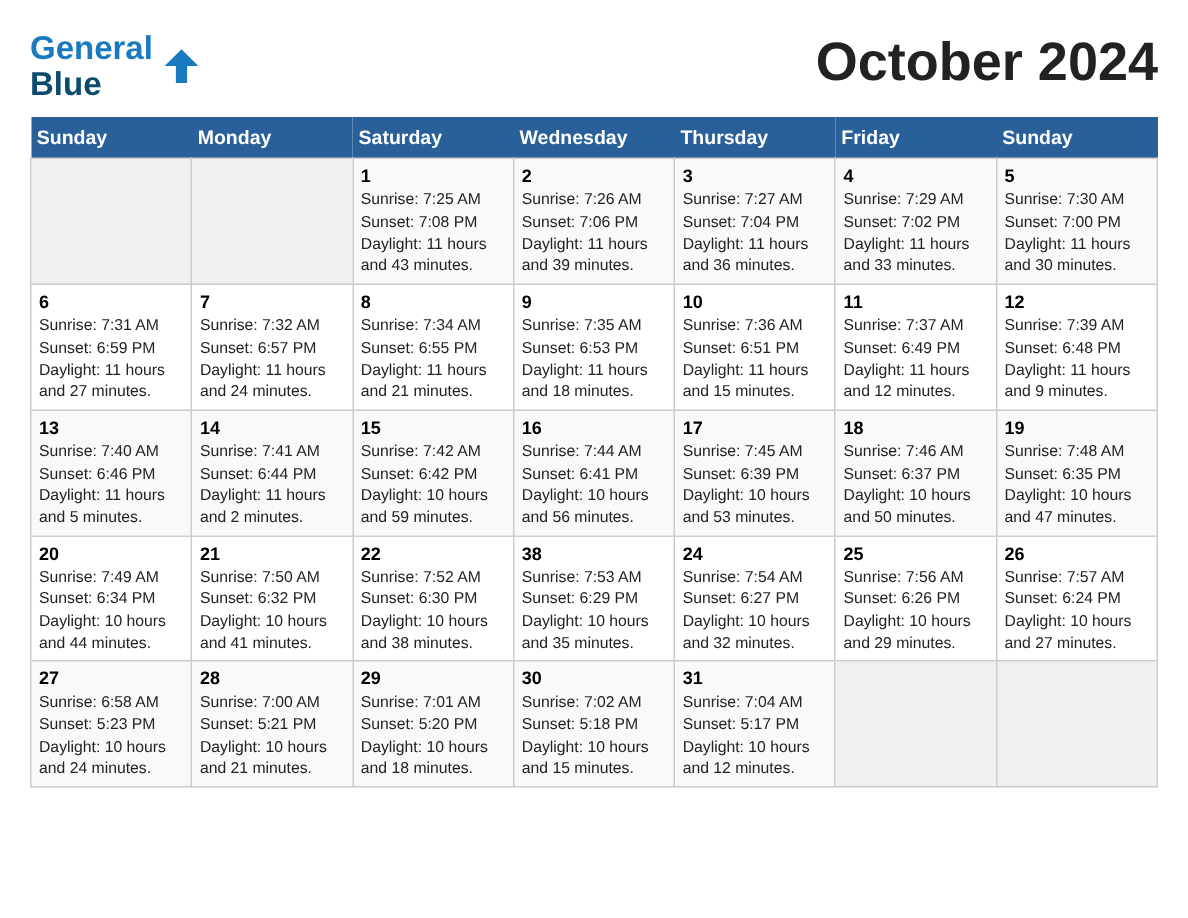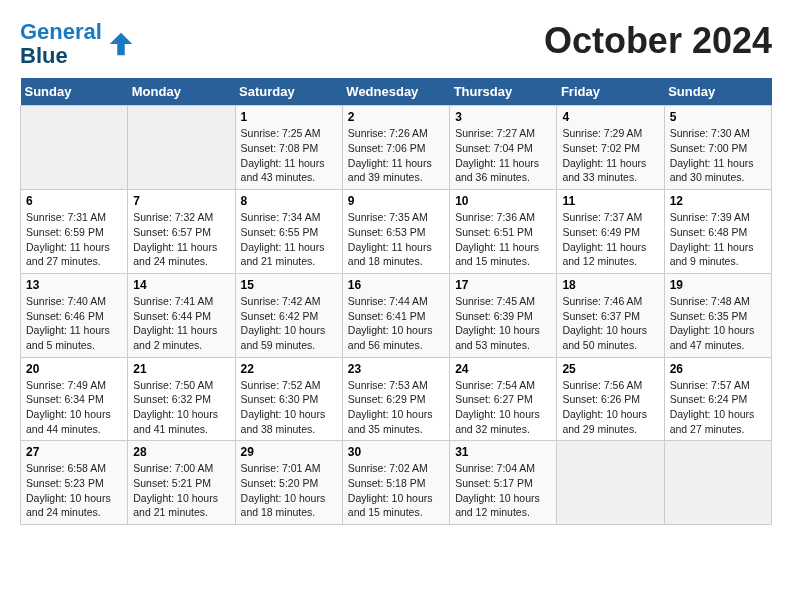--- a/index.html
+++ b/index.html
@@ -216,21 +216,21 @@
         </td>
         <td>
           <span class="day-num">21</span>
           <div class="day-info">Sunrise: 7:50 AM<br>Sunset: 6:32 PM<br>Daylight: 10 hours and 41 minutes.</div>
         </td>
         <td>
           <span class="day-num">22</span>
           <div class="day-info">Sunrise: 7:52 AM<br>Sunset: 6:30 PM<br>Daylight: 10 hours and 38 minutes.</div>
         </td>
         <td>
-          <span class="day-num">23</span>
+          <span class="day-num">38</span>
           <div class="day-info">Sunrise: 7:53 AM<br>Sunset: 6:29 PM<br>Daylight: 10 hours and 35 minutes.</div>
         </td>
         <td>
           <span class="day-num">24</span>
           <div class="day-info">Sunrise: 7:54 AM<br>Sunset: 6:27 PM<br>Daylight: 10 hours and 32 minutes.</div>
         </td>
         <td>
           <span class="day-num">25</span>
           <div class="day-info">Sunrise: 7:56 AM<br>Sunset: 6:26 PM<br>Daylight: 10 hours and 29 minutes.</div>
         </td>

